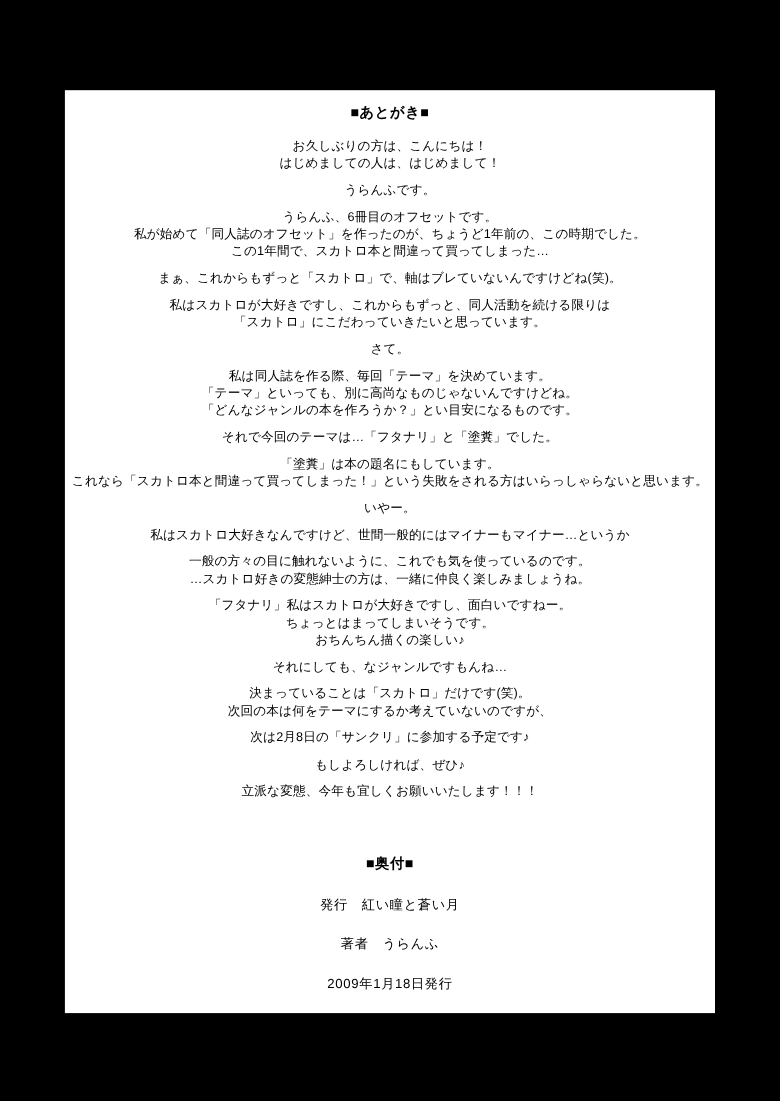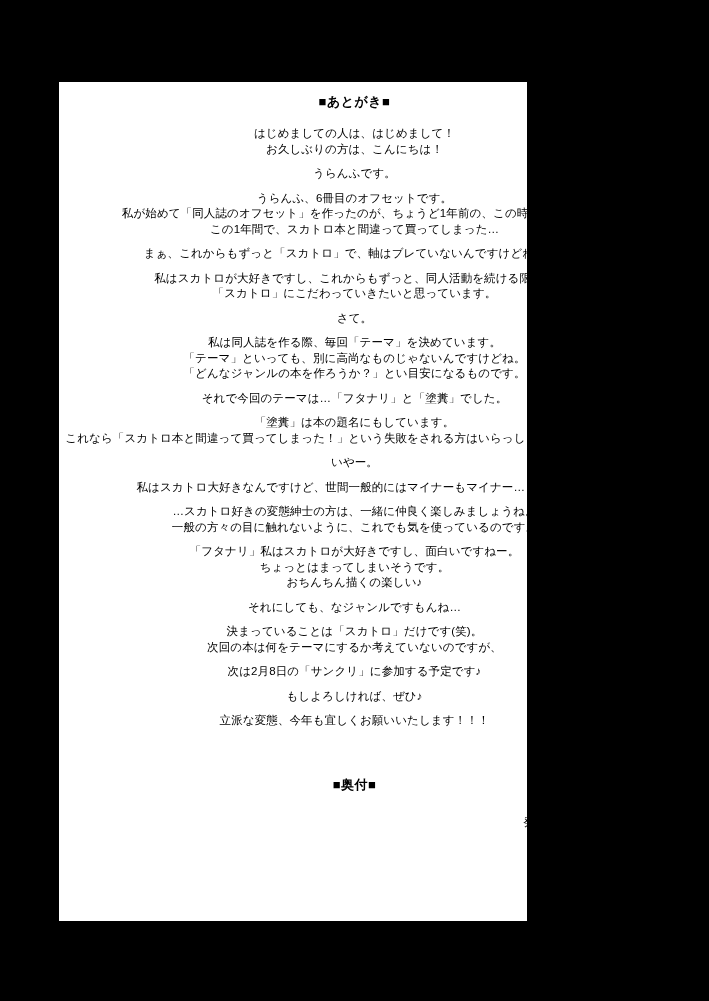--- a/index.html
+++ b/index.html
@@ -10,21 +10,21 @@
   body {
     width: 709px;
     height: 1001px;
     overflow: hidden;
     font-family: "Liberation Sans", "DejaVu Sans", sans-serif;
   }
   #page {
     position: absolute;
     left: 59px;
     top: 82px;
-    width: 468px;
+    width: 591px;
     height: 839px;
     background: #ffffff;
     box-sizing: border-box;
   }
   .content {
     position: absolute;
     left: 0;
     top: 0;
     width: 591px;
     padding-top: 10px;
@@ -45,39 +45,38 @@
     letter-spacing: 0.1px;
   }
   .gap-sm { height: 9px; }
   .gap-md { height: 14px; }
   .gap-xl { height: 46px; }
   .colophon-line {
     font-size: 12px;
     line-height: 18px;
     margin: 0;
     letter-spacing: 0.6px;
-    text-align: right;
   }
   .colophon-line.small {
     font-size: 11.5px;
     letter-spacing: 0.3px;
   }
   .gap-c { height: 18px; }
 </style>
 </head>
 <body>
 
 <div id="page">
   <div class="content">
 
     <div class="heading">■あとがき■</div>
     <div class="gap-md"></div>
 
+    <div class="para">お久しぶりの方は、こんにちは！</div>
     <div class="para">はじめましての人は、はじめまして！</div>
-    <div class="para">お久しぶりの方は、こんにちは！</div>
     <div class="gap-sm"></div>
 
     <div class="para">うらんふです。</div>
     <div class="gap-sm"></div>
 
     <div class="para">うらんふ、6冊目のオフセットです。</div>
     <div class="para">私が始めて「同人誌のオフセット」を作ったのが、ちょうど1年前の、この時期でした。</div>
     <div class="para">この1年間で、スカトロ本と間違って買ってしまった…</div>
     <div class="gap-sm"></div>
 
@@ -102,22 +101,22 @@
     <div class="para">「塗糞」は本の題名にもしています。</div>
     <div class="para">これなら「スカトロ本と間違って買ってしまった！」という失敗をされる方はいらっしゃらないと思います。</div>
     <div class="gap-sm"></div>
 
     <div class="para">いやー。</div>
     <div class="gap-sm"></div>
 
     <div class="para">私はスカトロ大好きなんですけど、世間一般的にはマイナーもマイナー…というか</div>
     <div class="gap-sm"></div>
 
+    <div class="para">一般の方々の目に触れないように、これでも気を使っているのです。</div>
     <div class="para">…スカトロ好きの変態紳士の方は、一緒に仲良く楽しみましょうね。</div>
-    <div class="para">一般の方々の目に触れないように、これでも気を使っているのです。</div>
     <div class="gap-sm"></div>
 
     <div class="para">「フタナリ」私はスカトロが大好きですし、面白いですねー。</div>
     <div class="para">ちょっとはまってしまいそうです。</div>
     <div class="para">おちんちん描くの楽しい♪</div>
     <div class="gap-sm"></div>
 
     <div class="para">それにしても、なジャンルですもんね…</div>
     <div class="gap-sm"></div>
 

